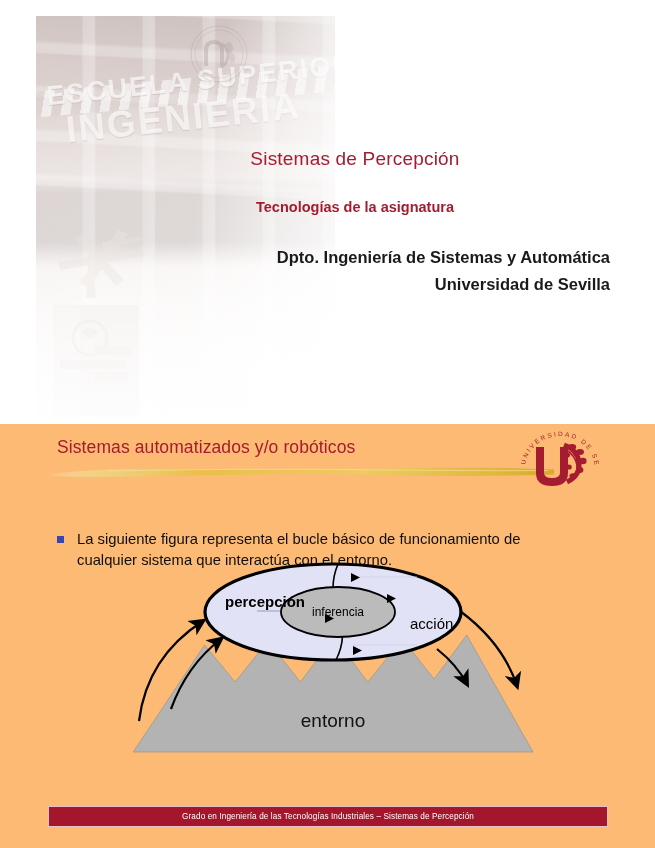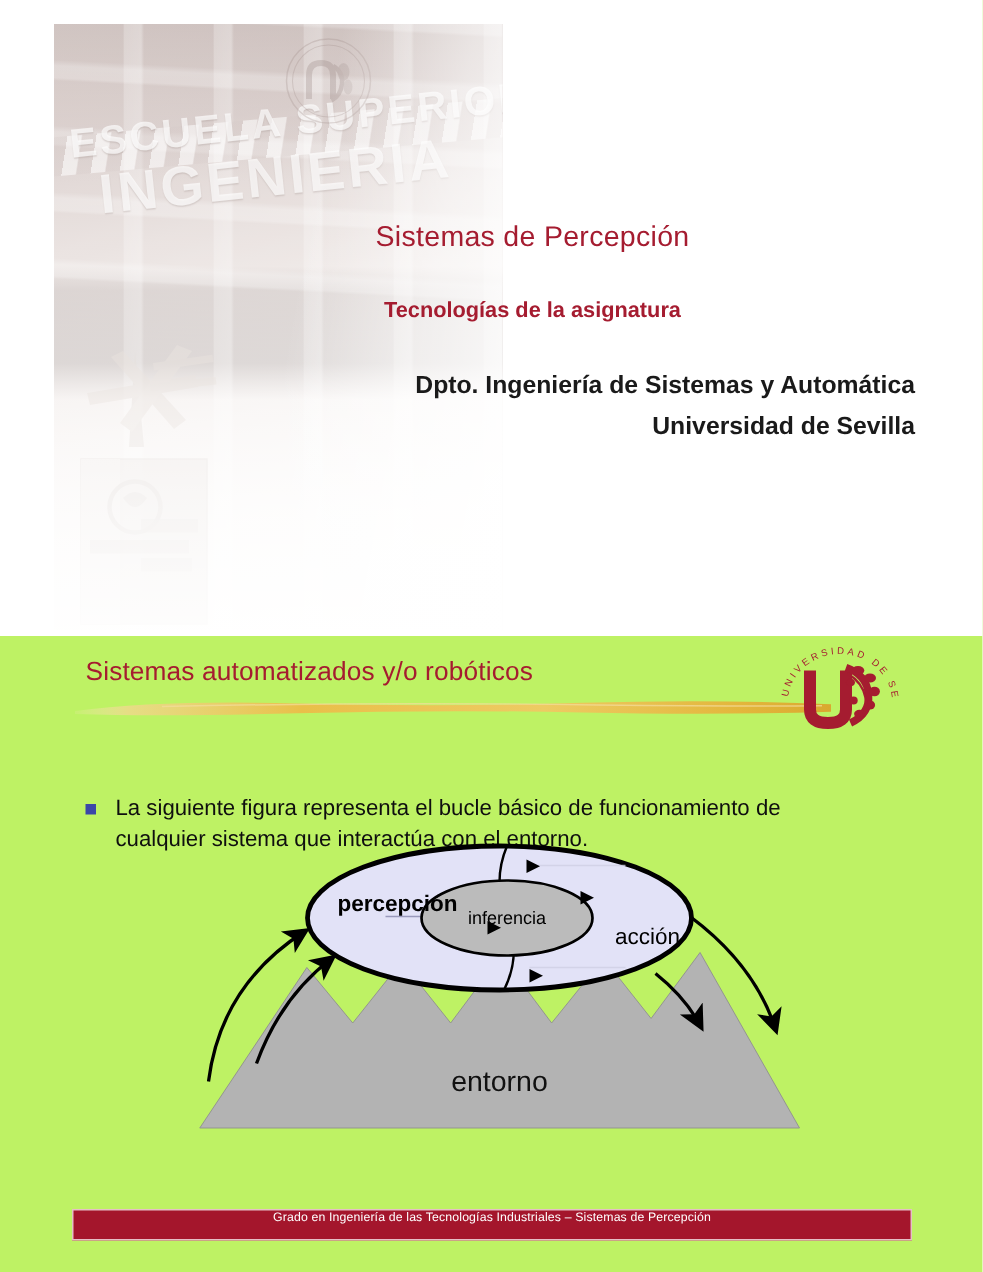--- a/index.html
+++ b/index.html
@@ -160,21 +160,21 @@
     font-weight: bold;
     line-height: 1.62;
   }
   .t-dept div { white-space: nowrap; }
 
   
   #slide-2 {
     position: absolute;
     left: 0; top: 424px;
     width: 655px; height: 424px;
-    background: #bef264;
+    background: #fdba74;
   }
 
   .s2-title {
     position: absolute;
     left: 57px; top: 13px;
     color: #A51C30;
     font-size: 17.5px;
     font-weight: normal;
     letter-spacing: .1px;
     white-space: nowrap;
@@ -218,21 +218,21 @@
     width: 490px; height: 225px;
   }
 
   .s2-footer {
     position: absolute;
     left: 48px; top: 382px;
     width: 560px; height: 21px;
     background: #A4162C;
     border: 1px solid #e6bfc6;
     display: flex;
-    align-items: flex-start;
+    align-items: center;
     justify-content: center;
     box-sizing: border-box;
   }
   .s2-footer span {
     color: #ffffff;
     font-size: 8.2px;
     letter-spacing: .1px;
     white-space: nowrap;
   }
 </style>

